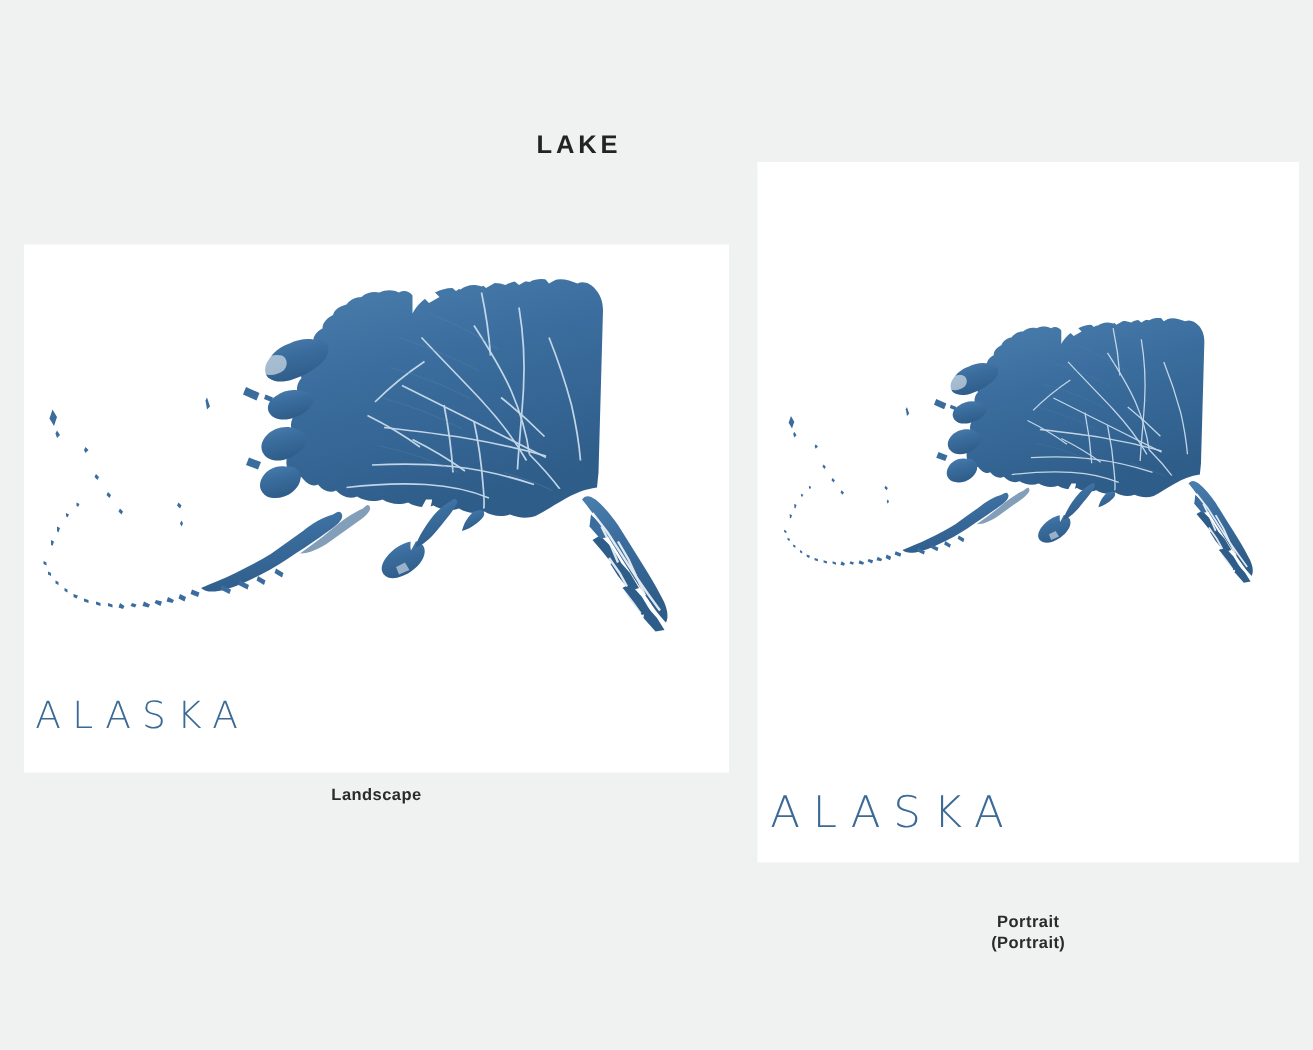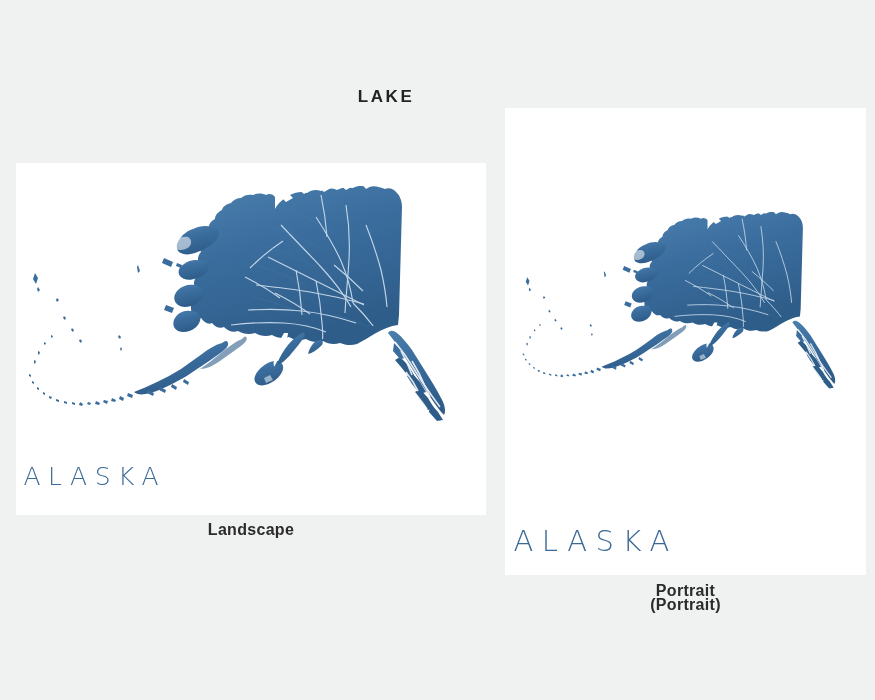--- a/index.html
+++ b/index.html
@@ -96,34 +96,34 @@
     left: 0;
     font-size: 29px;
     letter-spacing: 8.5px;
     text-indent: 8.5px;
   }
 
   
   .caption {
     position: absolute;
     text-align: center;
-    font-size: 16px;
+    font-size: 11px;
     font-weight: bold;
     color: #2b2b2b;
     line-height: 14px;
     letter-spacing: 0.3px;
   }
   .caption-landscape {
     left: 16px;
     top: 523px;
     width: 470px;
   }
   .caption-portrait {
     left: 505px;
-    top: 584px;
+    top: 608px;
     width: 361px;
   }
   .caption span {
     display: block;
   }
 </style>
 </head>
 <body>
 
 <div class="page-title">LAKE</div>

